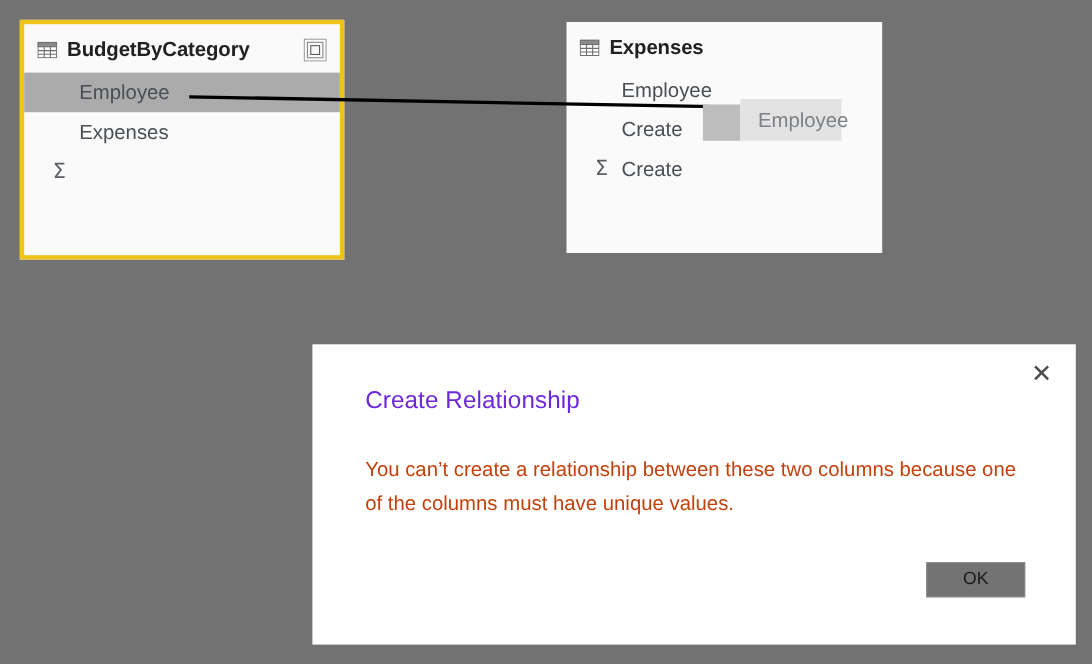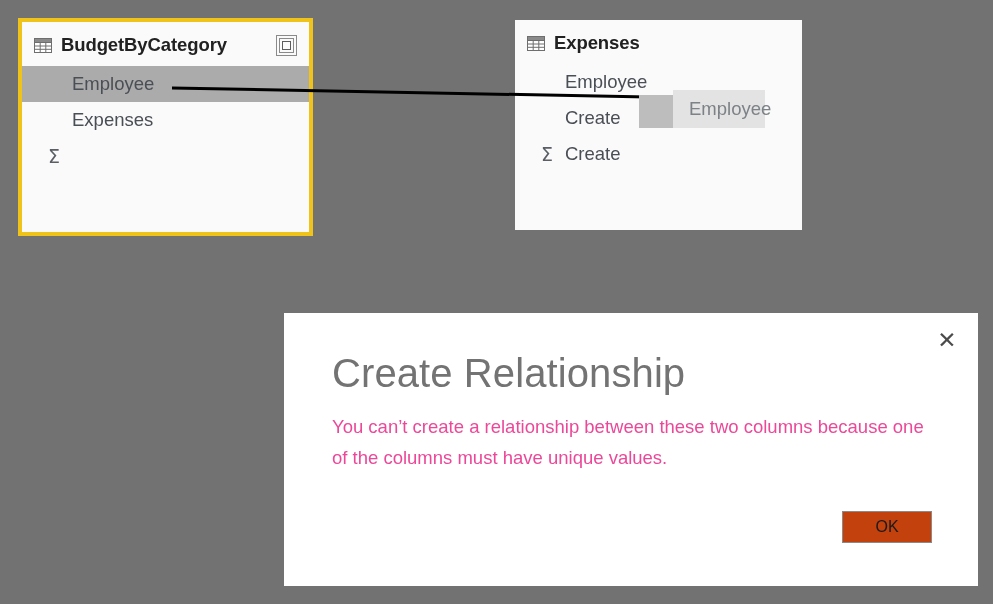--- a/index.html
+++ b/index.html
@@ -143,43 +143,43 @@
     cursor: pointer;
     color: #4b4b4b;
     font-size: 23px;
     line-height: 1;
     font-family: "DejaVu Sans", sans-serif;
   }
   .dialog-title {
     position: absolute;
     left: 48px;
     top: 38px;
-    font-size: 40px;
+    font-size: 22px;
     font-weight: 300;
-    color: #737373;
+    color: #6d28d9;
     letter-spacing: 0.1px;
     white-space: nowrap;
   }
   .dialog-body {
     position: absolute;
     left: 48px;
     top: 98px;
     width: 600px;
     font-size: 18.5px;
     line-height: 31px;
-    color: #ec4899;
+    color: #c2410c;
     font-weight: 400;
   }
   .dialog-ok {
     position: absolute;
     left: 558px;
     top: 198px;
     width: 90px;
     height: 32px;
-    background: #c2410c;
+    background: #737373;
     border: 1px solid #8a8a8a;
     box-sizing: border-box;
     font-family: "Liberation Sans", sans-serif;
     font-size: 16px;
     color: #1a1a1a;
     cursor: pointer;
     padding: 0;
     display: flex;
     align-items: center;
     justify-content: center;

